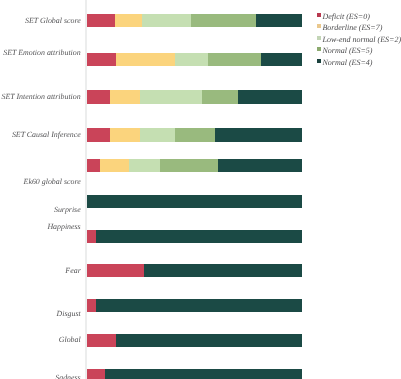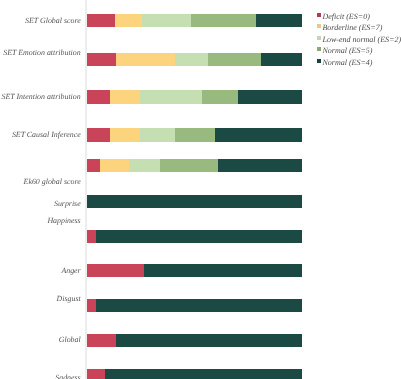--- a/index.html
+++ b/index.html
@@ -34,24 +34,24 @@
 <div id="fig">
 
   <div class="axis"></div>
 
   <div id="labels">
     <div class="cat-label" style="top: 16.6px;">SET Global score</div>
     <div class="cat-label" style="top: 49px;">SET Emotion attribution</div>
     <div class="cat-label" style="top: 93px; margin-left: 25px;">SET Intention attribution</div>
     <div class="cat-label" style="top: 131px; margin-left: 32px;">SET Causal Inference</div>
     <div class="cat-label" style="top: 161.6px; margin-top: 16px;">Ek60 global score</div>
-    <div class="cat-label" style="top: 200px;">Surprise</div>
-    <div class="cat-label" style="top: 217px;">Happiness</div>
-    <div class="cat-label" style="top: 266.9px;">Anger</div>
-    <div class="cat-label" style="top: 295px;">Disgust</div>
+    <div class="cat-label" style="top: 206px;">Surprise</div>
+    <div class="cat-label" style="top: 223px;">Happiness</div>
+    <div class="cat-label" style="top: 266.9px;">Fear</div>
+    <div class="cat-label" style="top: 310px;">Disgust</div>
     <div class="cat-label" style="top: 336.1px;">Global</div>
     <div class="cat-label" style="top: 374px;">Sadness</div>
   </div>
 
   <div id="bars">
     <div class="bar-row" style="top: 14px; height: 13.2px; width: 214.6px;">
         <div class="seg" style="left: 0px; width: 28px; background: rgb(202, 68, 89);"></div>
         <div class="seg" style="left: 28px; width: 27px; background: rgb(251, 212, 125);"></div>
         <div class="seg" style="left: 55px; width: 49px; background: rgb(197, 223, 178);"></div>
         <div class="seg" style="left: 104px; width: 65px; background: rgb(153, 186, 126);"></div>

